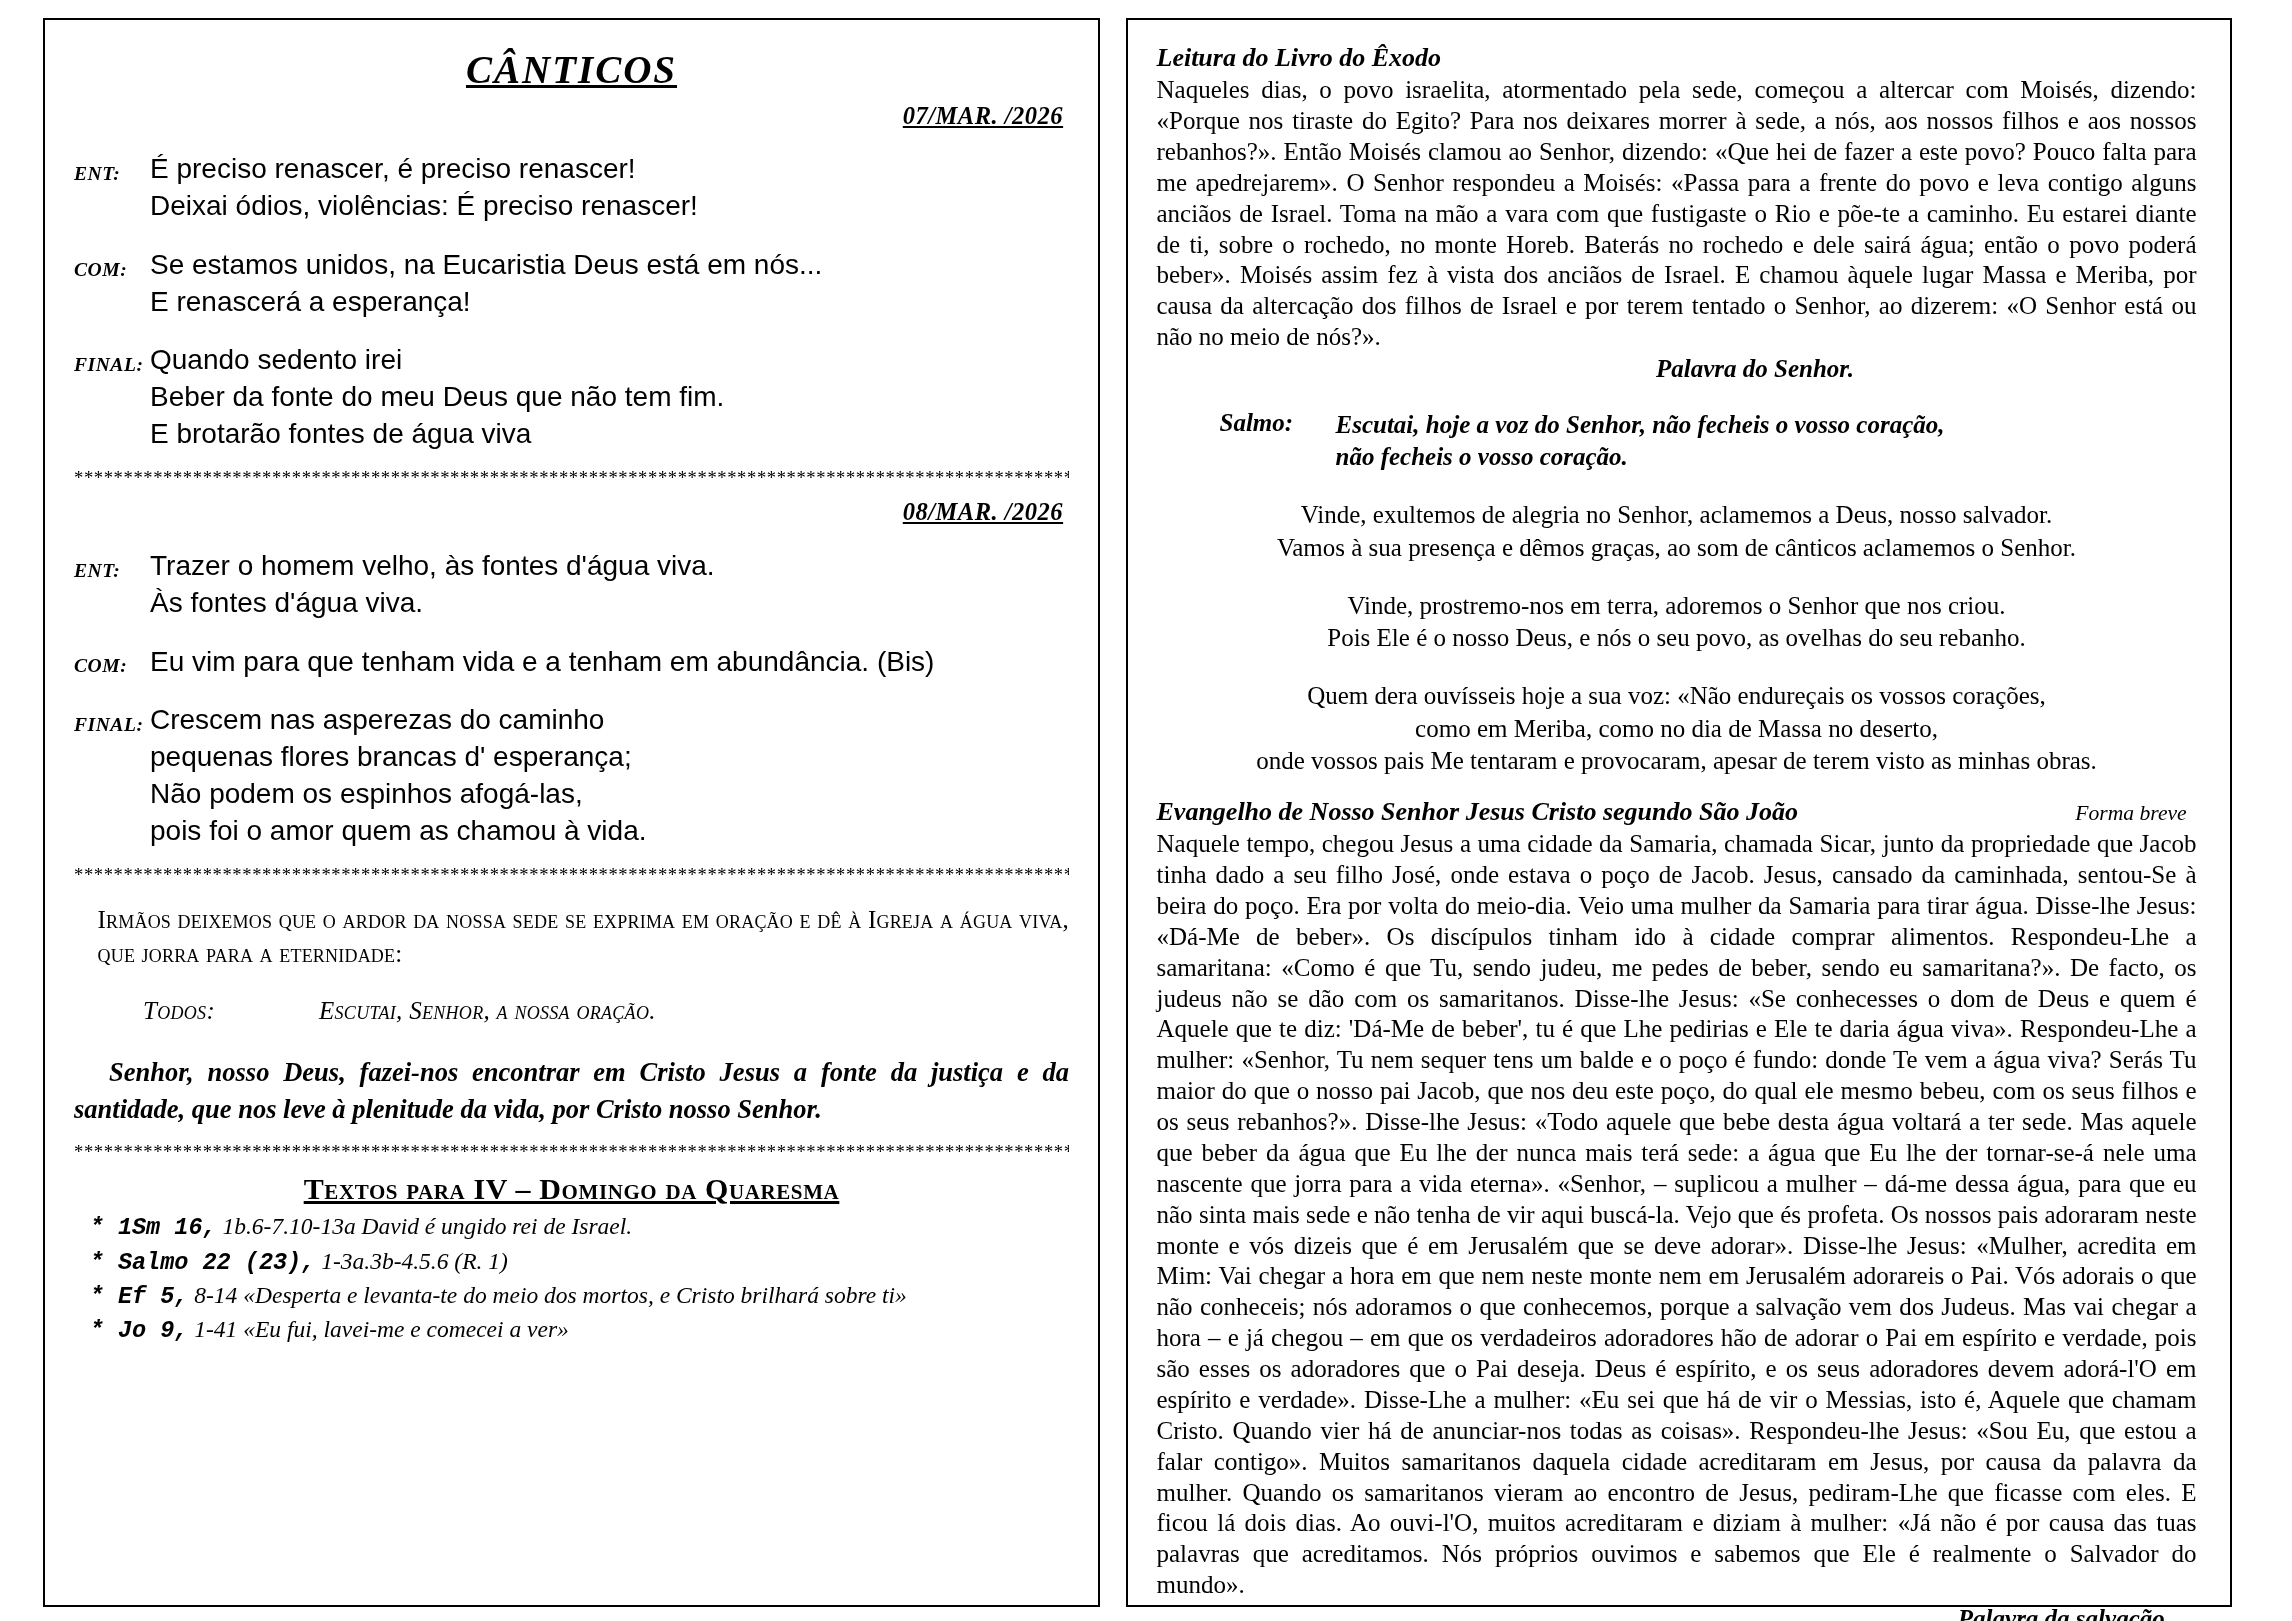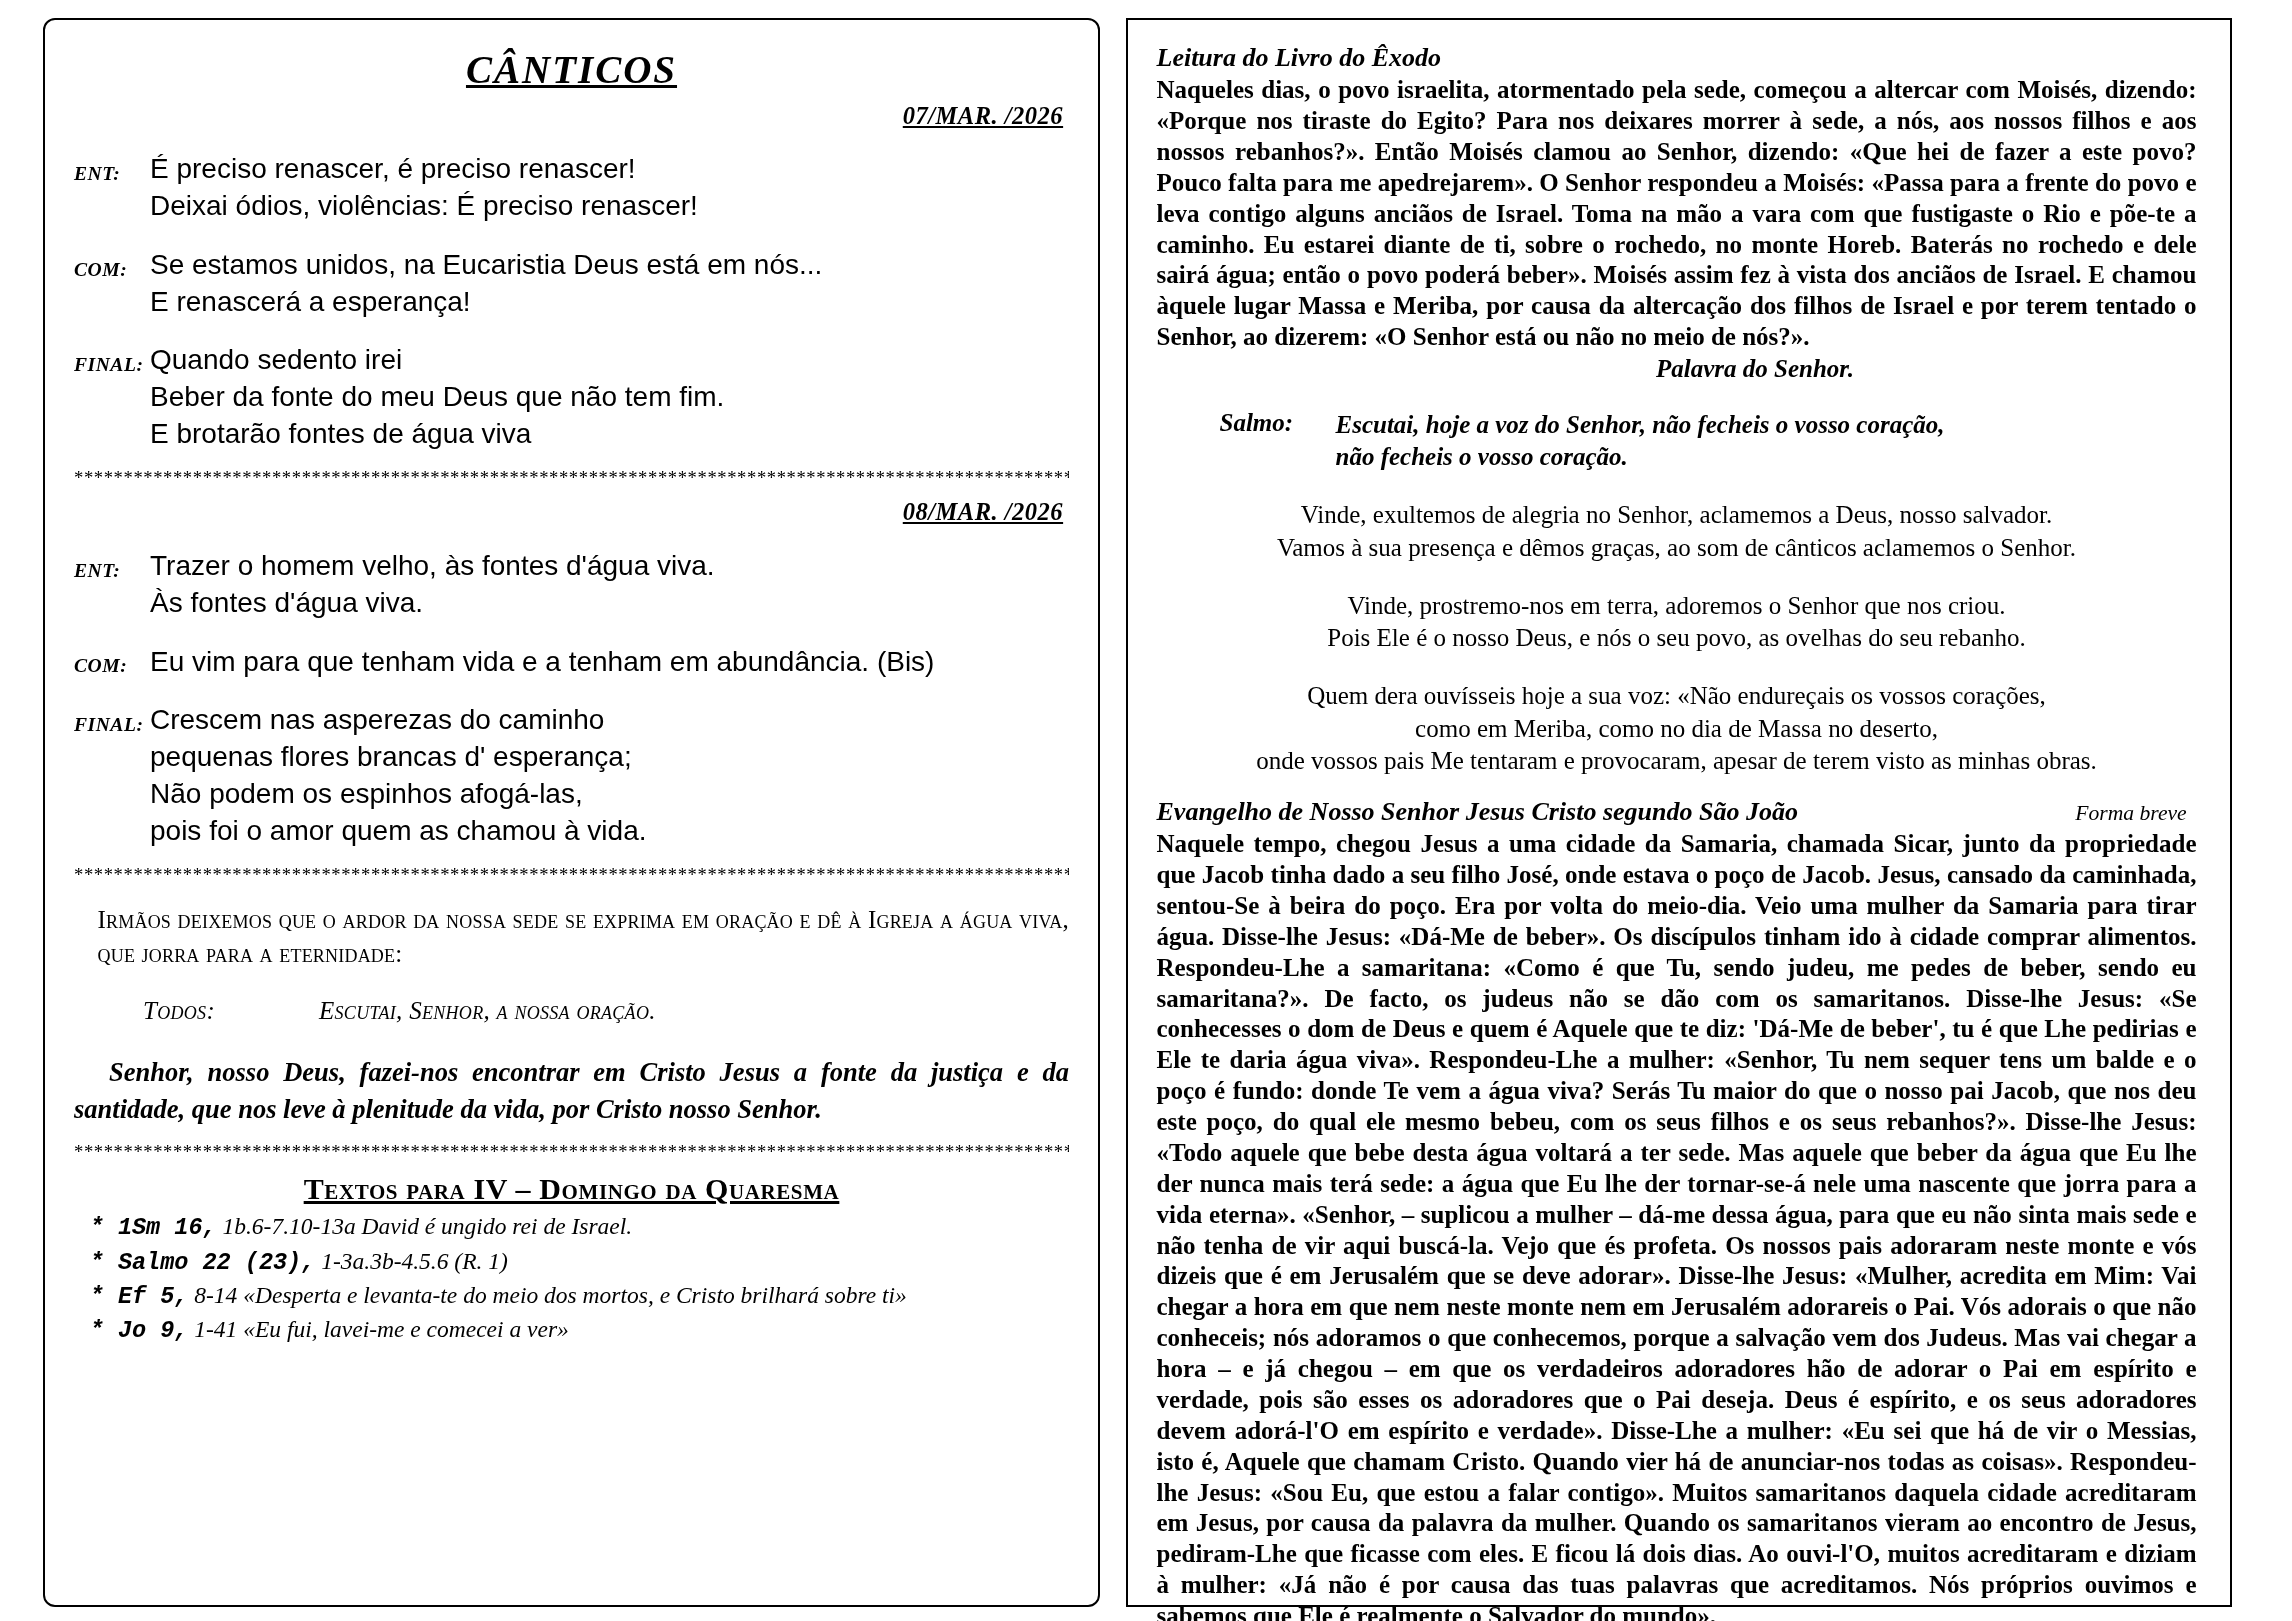--- a/index.html
+++ b/index.html
@@ -25,21 +25,20 @@
   }
   .col {
     border: 2.9px solid #000;
     box-sizing: border-box;
     background: #fff;
   }
   .col-left {
     width: 1057px;
     padding: 21.6px 29px 9.8px 29px;
     position: relative;
-    border-radius: 12px;
   }
   .col-right {
     width: 1106px;
     padding: 21.6px 33px 9.8px 29px;
     position: relative;
   }
 
   
   .canticos-title {
     text-align: center;
@@ -150,21 +149,20 @@
   .forma-breve {
     font-size: 21.6px;
     font-style: italic;
     padding-right: 9.8px;
   }
   .r-body {
     font-size: 25px;
     line-height: 1.235;
     text-align: justify;
     hyphens: auto;
-    font-weight: bold;
   }
   .palavra {
     text-align: center;
     font-size: 25px;
     font-style: italic;
     font-weight: bold;
     margin-top: 2px;
     padding-left: 157px;
   }
   .salmo-row {

